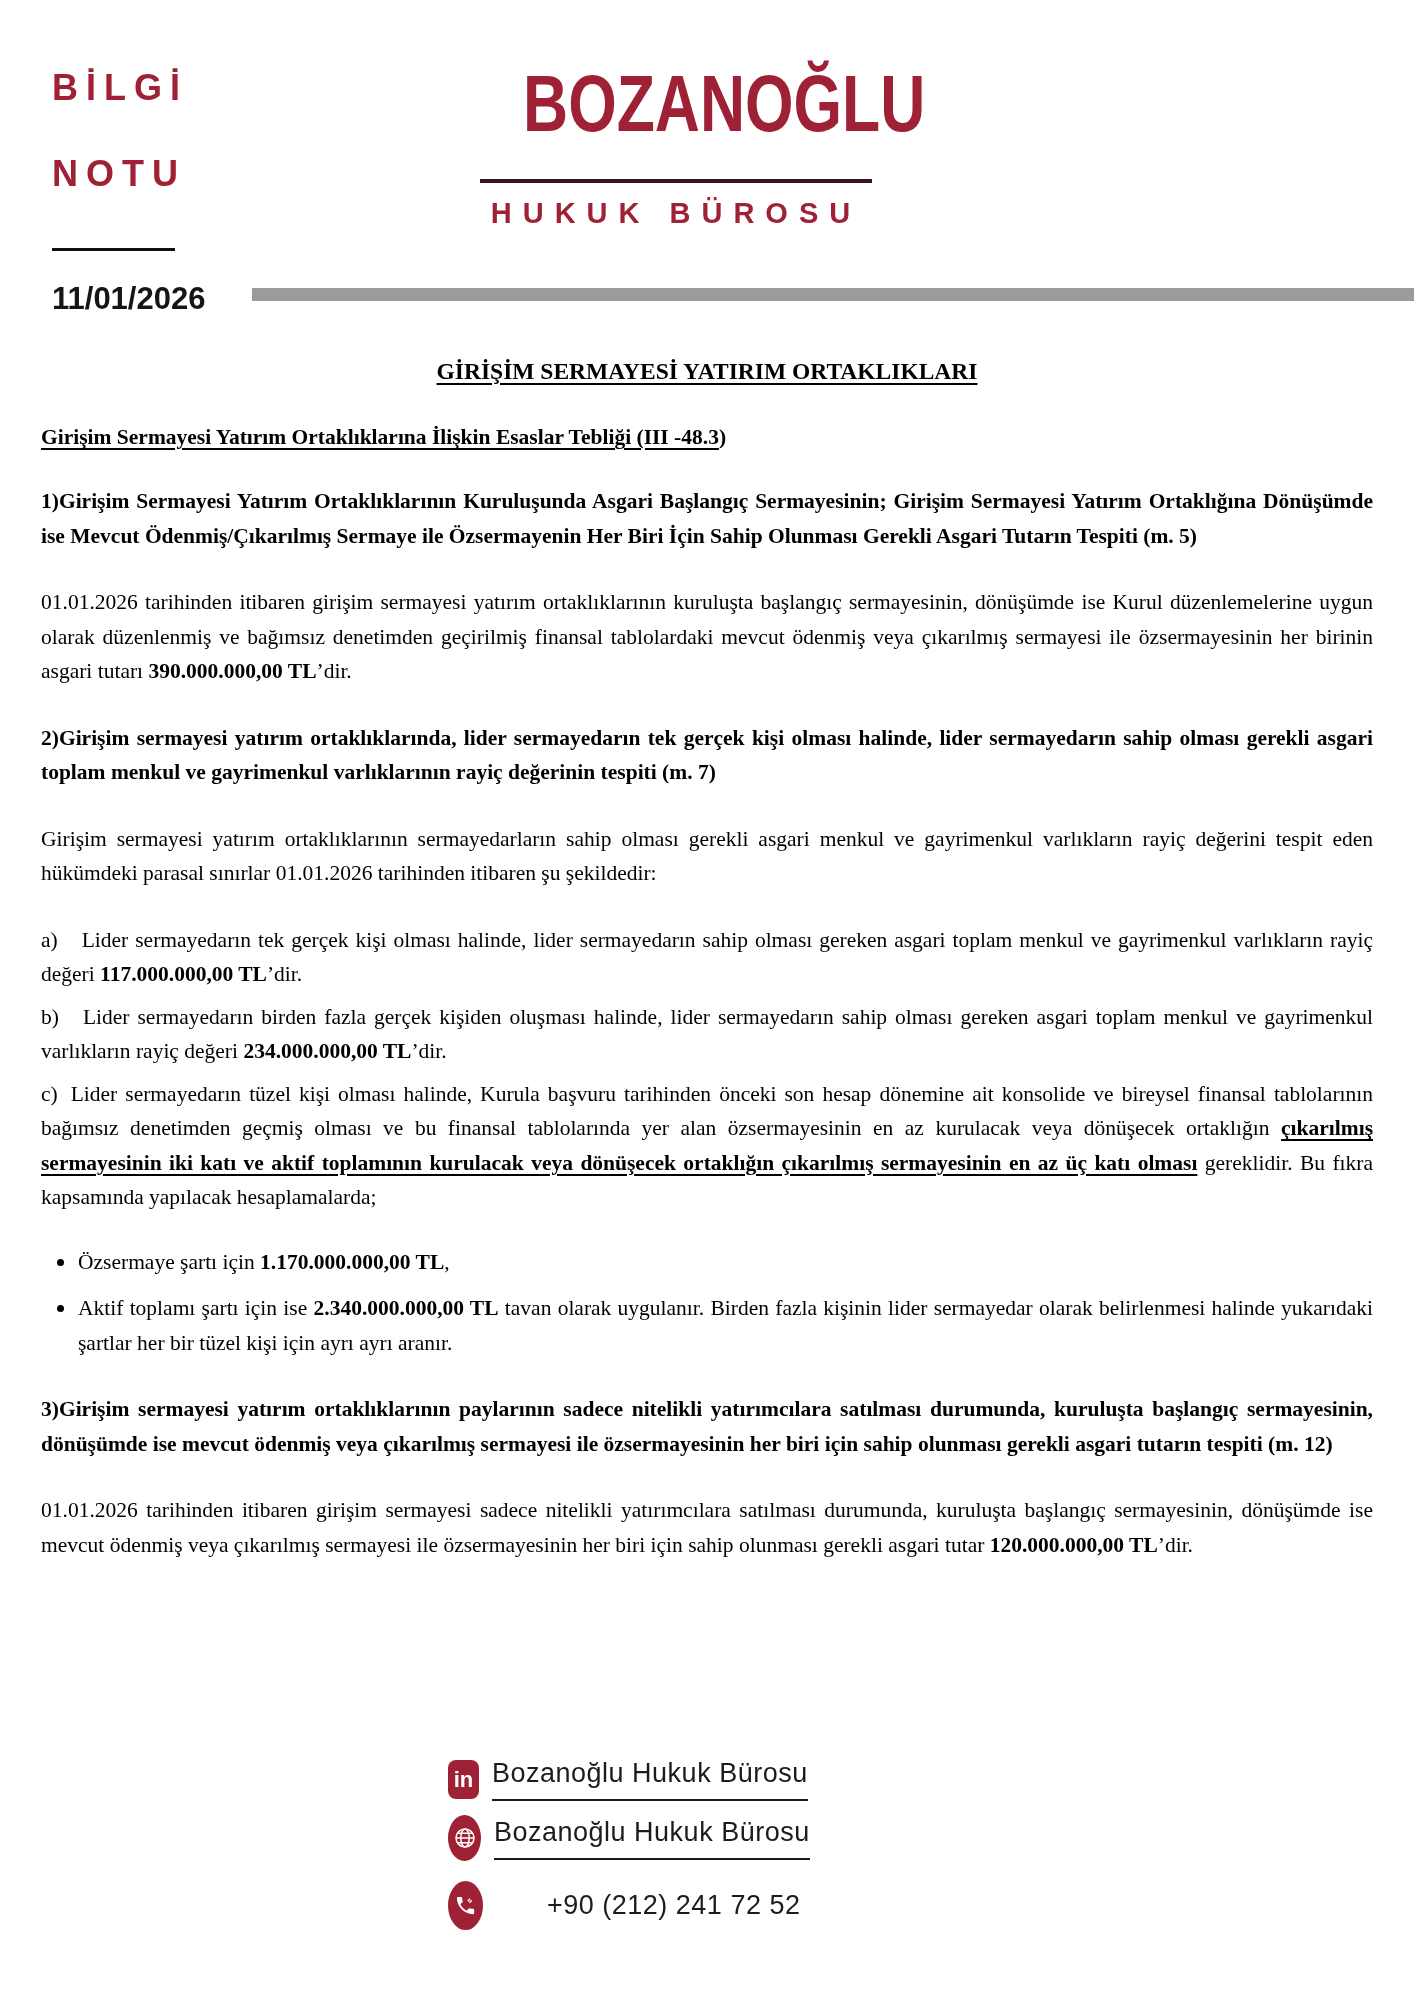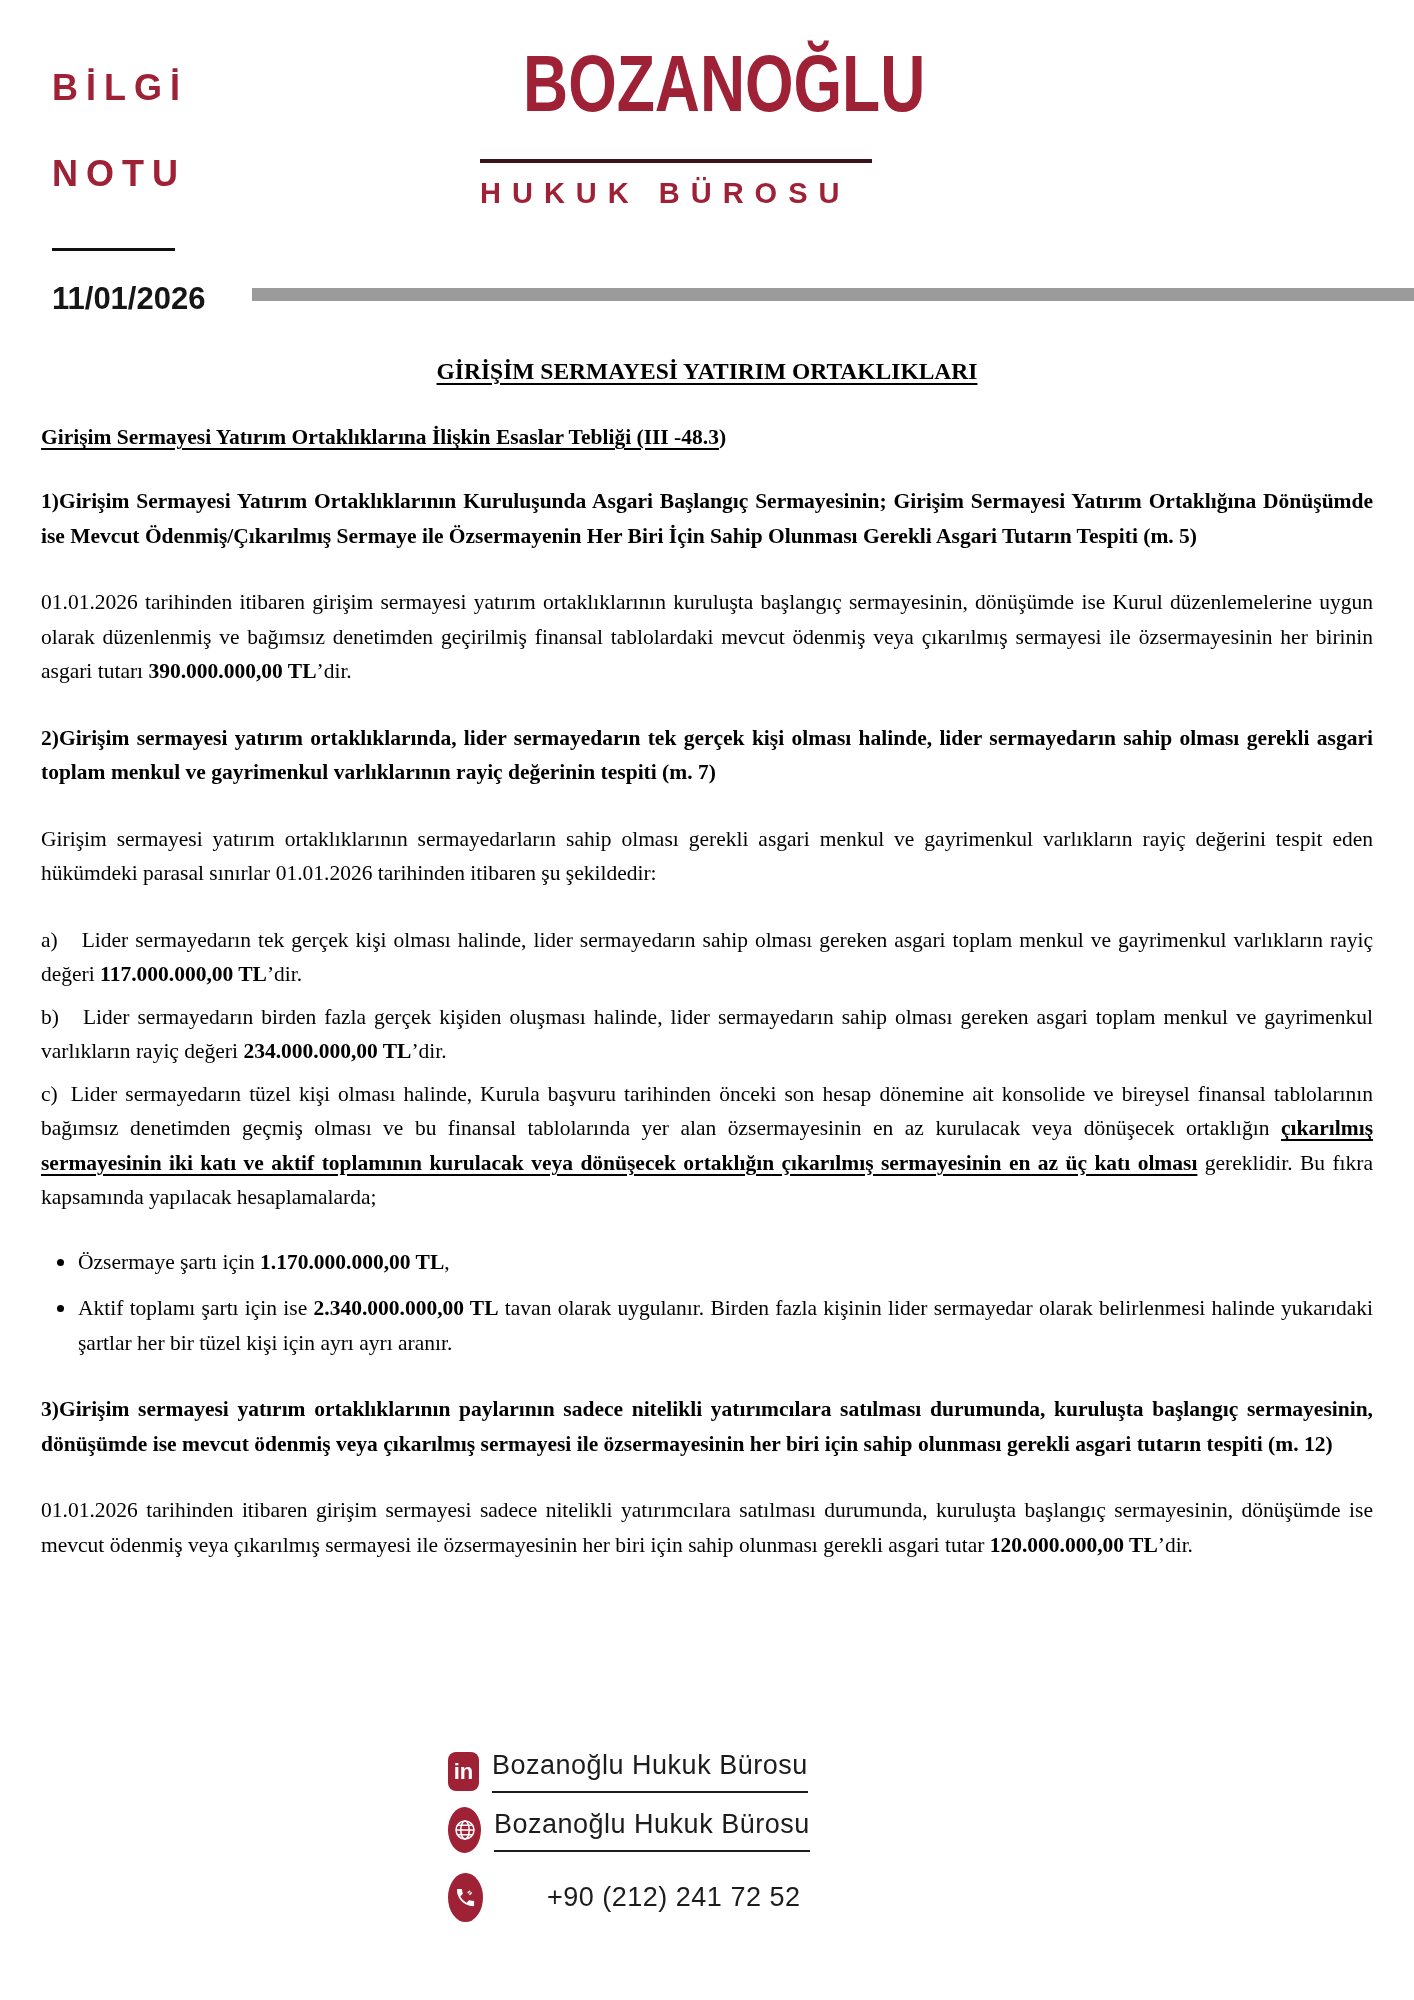--- a/index.html
+++ b/index.html
@@ -13,21 +13,21 @@
   .page{position:relative;width:1414px;height:2000px;background:#fff;overflow:hidden;}
 
   
   .note-badge{position:absolute;left:52px;top:45px;}
   .note-line{font-family:"Liberation Sans",sans-serif;font-weight:800;font-size:36px;
              letter-spacing:8px;color:var(--brand-red);line-height:86px;white-space:nowrap;}
   .note-rule{width:123px;height:3px;background:#101010;margin-top:31px;}
   .doc-date{font-family:"Liberation Sans",sans-serif;font-weight:700;font-size:31px;
             color:#161616;margin-top:30px;white-space:nowrap;}
 
-  .logo{position:absolute;left:480px;top:36px;width:392px;text-align:left;}
+  .logo{position:absolute;left:480px;top:56px;width:392px;text-align:center;}
   .logo-title{font-family:"Liberation Sans",sans-serif;font-weight:700;font-size:80px;line-height:96px;
               color:var(--brand-red);transform:scaleX(0.78);transform-origin:50% 50%;white-space:nowrap;}
   .logo-rule{width:100%;height:4px;background:var(--logo-rule);margin-top:27px;}
   .logo-sub{font-family:"Liberation Sans",sans-serif;font-weight:700;font-size:29px;letter-spacing:11px;
             color:var(--brand-red);margin-top:14px;white-space:nowrap;}
 
   .gray-bar{position:absolute;left:252px;top:288px;width:1162px;height:13px;background:var(--divider-gray);}
 
   
   .content{position:absolute;left:41px;right:41px;top:356px;
@@ -49,21 +49,21 @@
 
   .bullets{margin:30px 0 0;padding:0;list-style:none;}
   .bullets li{position:relative;padding-left:37px;margin-top:12px;}
   .bullets li:first-child{margin-top:0;}
   .bullets li::before{content:"";position:absolute;left:16px;top:14px;width:7px;height:7px;
                       border-radius:50%;background:#000;}
 
   
   .contact{position:absolute;left:448px;top:1742px;font-family:"Liberation Sans",sans-serif;}
   .contact-row{display:flex;align-items:center;margin-top:14px;cursor:pointer;}
-  .contact-row:first-child{margin-top:8px;}
+  .contact-row:first-child{margin-top:16px;}
   .contact-row.phone-row{margin-top:20px;gap:24px;}
   .badge{background:var(--brand-red);color:#fff;display:flex;align-items:center;justify-content:center;flex:none;}
   .badge.linkedin{width:31px;height:39px;border-radius:8px;margin-right:13px;}
   .in-text{font-weight:700;font-size:22px;line-height:1;font-family:"Liberation Sans",sans-serif;}
   .badge.globe{width:33px;height:46px;border-radius:50%;margin-right:13px;}
   .badge.phone-badge{width:35px;height:49px;border-radius:50%;margin-right:40px;}
   .contact-label{font-size:27px;color:var(--footer-text);letter-spacing:0.5px;white-space:nowrap;}
   .underlined{border-bottom:2px solid var(--footer-text);padding-bottom:10px;}
 </style>
 </head>

